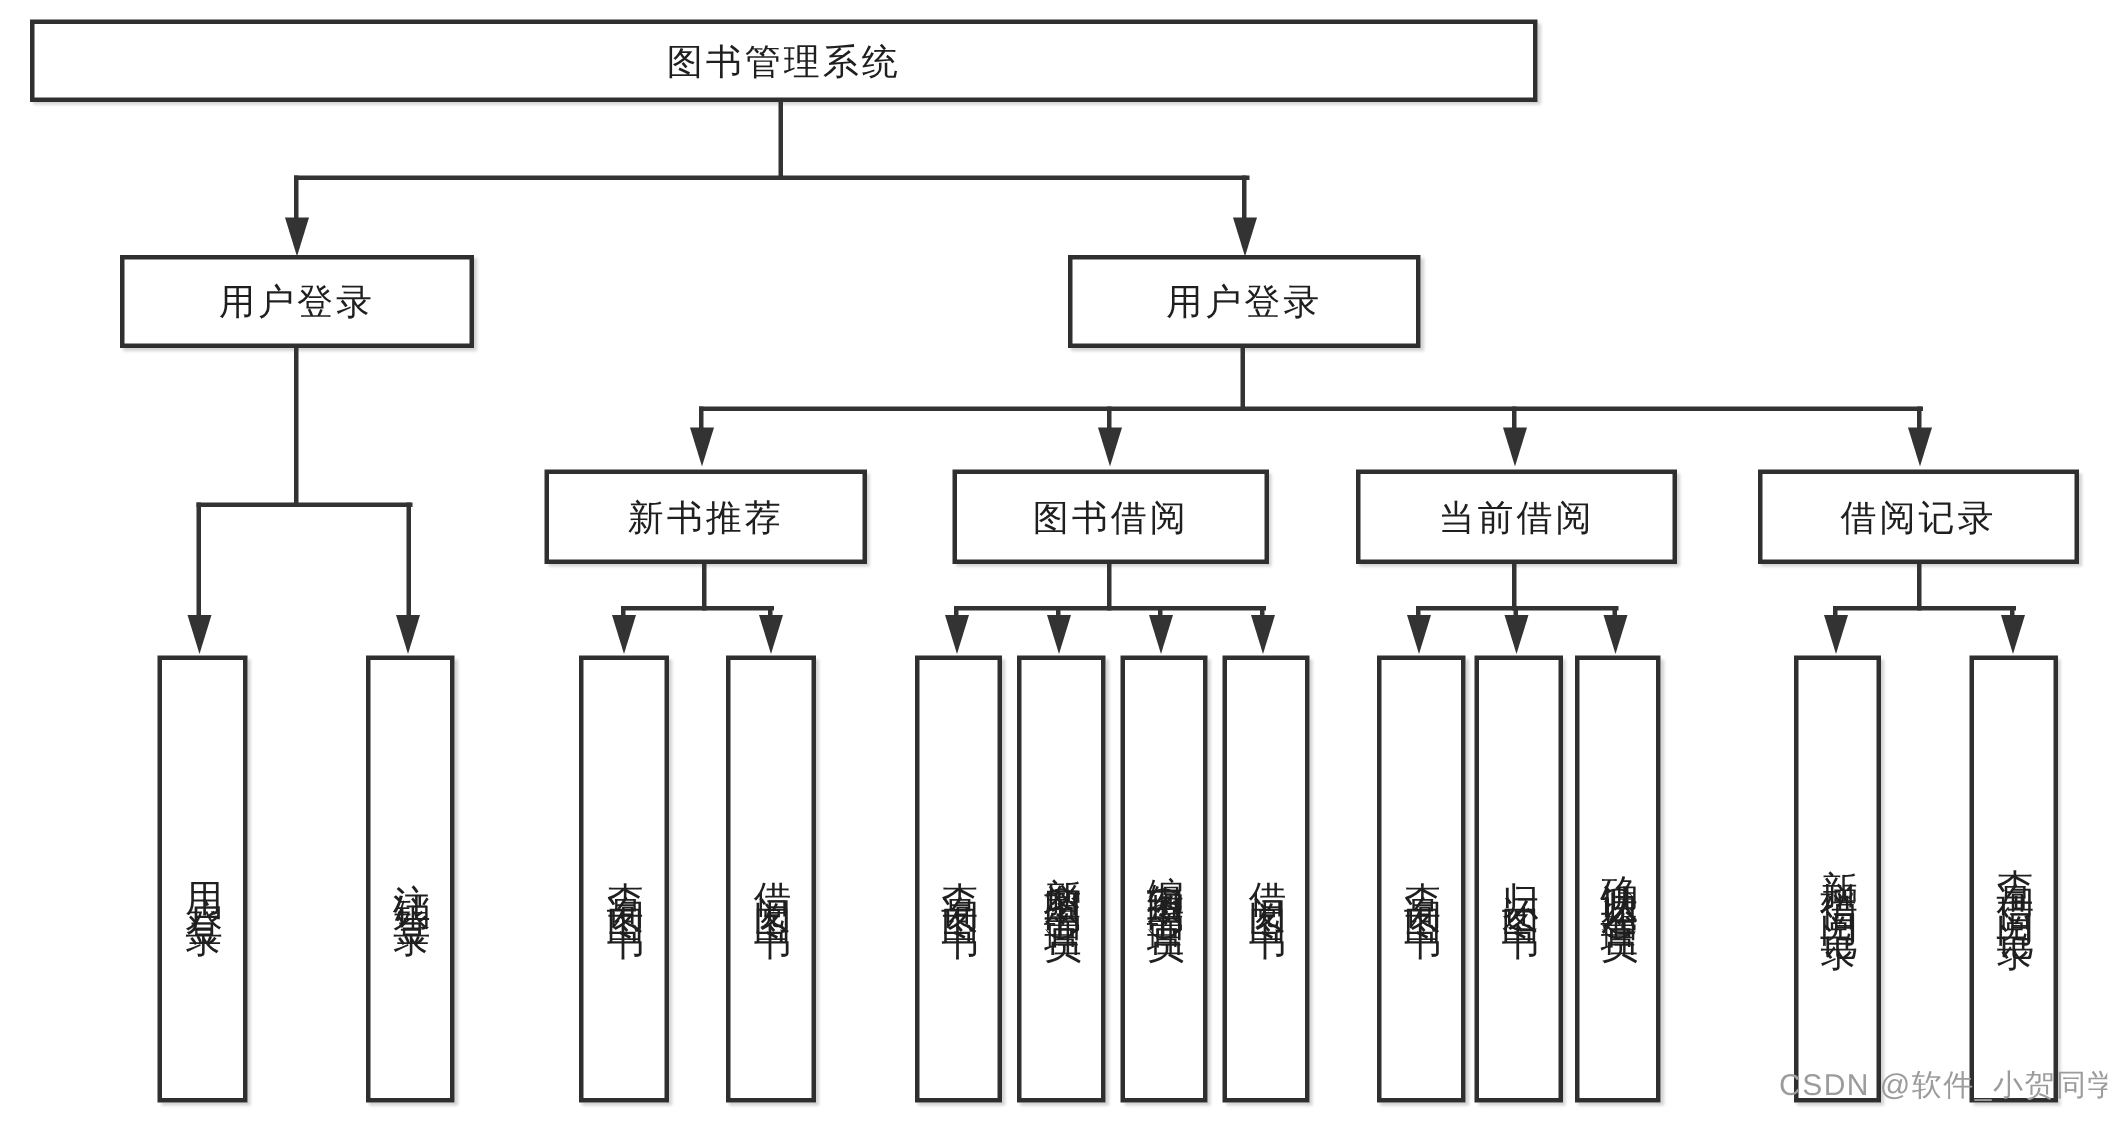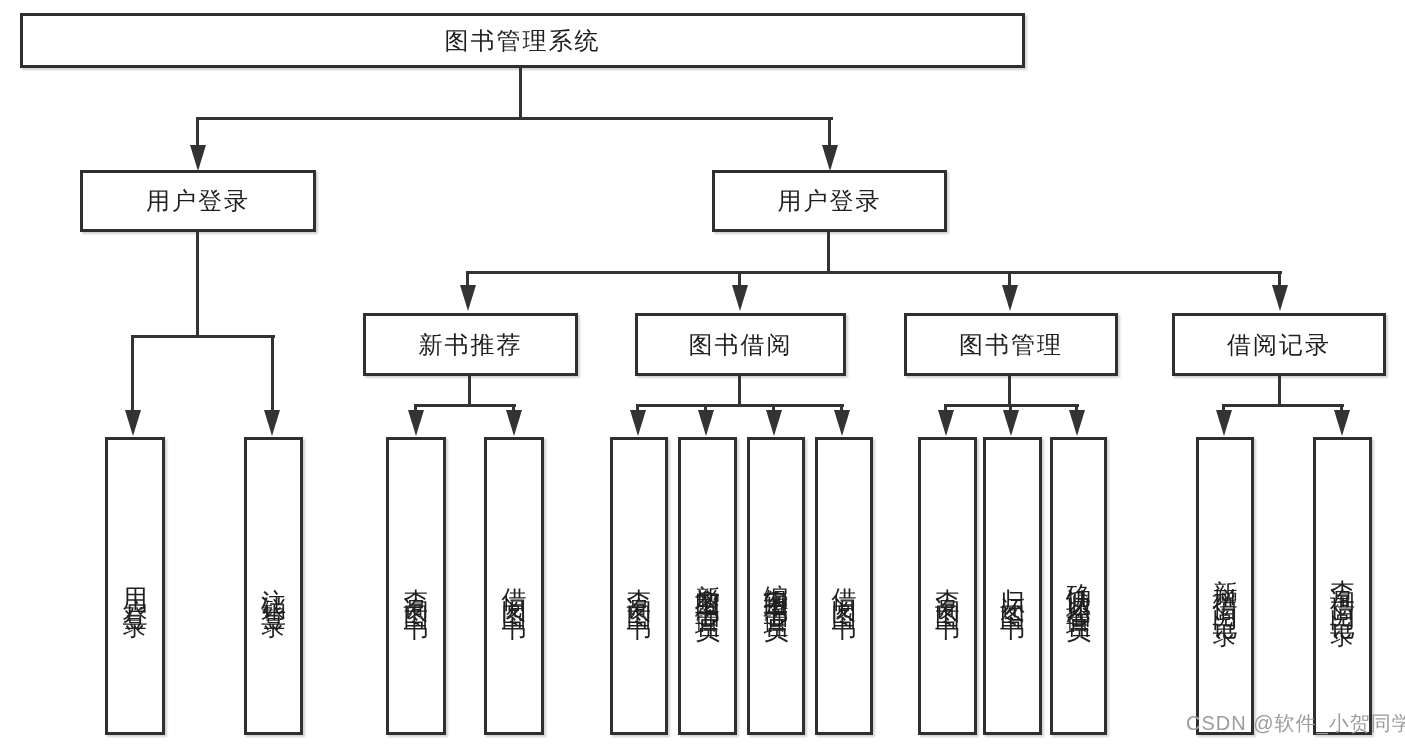--- a/index.html
+++ b/index.html
@@ -91,21 +91,21 @@
     <div class="arrow" style="left:1272px;top:285px;"></div>
   </div>
 
   <div class="hbox" style="left:635px;top:313px;width:211px;height:63px;">
     <span>图书借阅</span>
   </div>
   <div class="hbox" style="left:363px;top:313px;width:215px;height:63px;">
     <span>新书推荐</span>
   </div>
   <div class="hbox" style="left:904px;top:313px;width:214px;height:63px;">
-    <span>图书管理</span>
+    <span>当前借阅</span>
   </div>
   <div class="hbox" style="left:1172px;top:313px;width:214px;height:63px;">
     <span>借阅记录</span>
   </div>
 
   <div>
     <div class="line" style="left:468px;top:376px;width:3px;height:31px;"></div>
     <div class="line" style="left:414px;top:404px;width:102px;height:3px;"></div>
     <div class="line" style="left:414px;top:404px;width:3px;height:10px;"></div>
     <div class="arrow" style="left:408px;top:410px;"></div>

